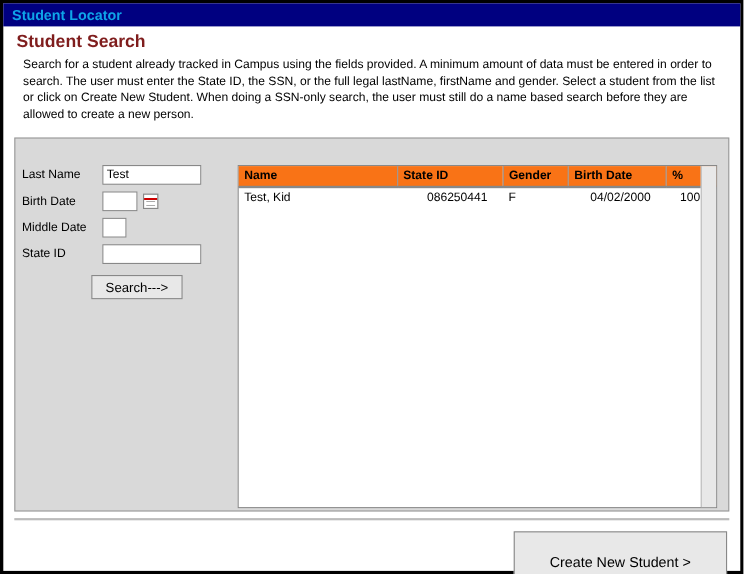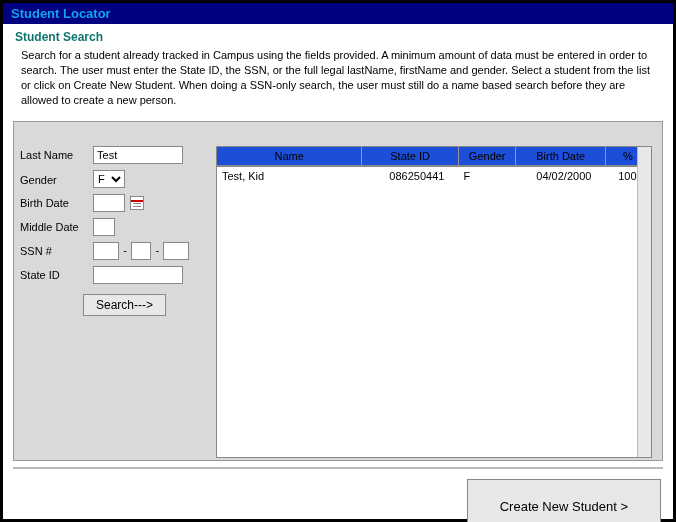--- a/index.html
+++ b/index.html
@@ -1,36 +1,36 @@
 <!DOCTYPE html>
 <html><head>
   <meta charset="utf-8">
   <style>
     * { box-sizing: border-box; margin: 0; padding: 0; }
     body { font-family: Arial, sans-serif; font-size: 11px; background: #fff; }
     .window { width: 676px; height: 522px; border: 3px solid #000; background: #fff; }
     .title-bar { background: #000080; color: #0ea5e9; font-weight: bold; font-size: 13px; padding: 3px 8px; }
-    .section-header { font-weight: bold; font-size: 12px; padding: 6px 12px 2px 12px; color: #0f766e; }
+    .section-header { font-weight: bold; font-size: 16px; padding: 6px 12px 2px 12px; color: #7f1d1d; }
     .instructions { padding: 2px 12px 6px 18px; color: #000; font-size: 11px; line-height: 1.35; }
     .workspace { margin: 8px 10px 6px 10px; background: #d9d9d9; border: 1px solid #999; height: 340px; padding: 24px 10px 10px 6px; }
     .form-area { float: left; width: 190px; }
     .form-row { margin-bottom: 6px; clear: both; }
     .form-row label { display: inline-block; width: 70px; vertical-align: middle; color: #000; }
     .form-row input[type=text] { border: 1px solid #888; background: #fff; height: 18px; padding: 1px 3px; font-size: 11px; vertical-align: middle; }
     .w80 { width: 90px; }
     .w40 { width: 32px; }
     .w24 { width: 22px; text-align: center; }
     .wssn { width: 26px; }
     select { border: 1px solid #888; background: #fff; height: 18px; font-size: 11px; }
     .calendar-icon { display: inline-block; width: 14px; height: 14px; border: 1px solid #888; vertical-align: middle; margin-left: 2px; background: linear-gradient(to bottom, #fff 0%, #fff 24%, #c00 24%, #c00 40%, #fff 40%); position: relative; }
     .calendar-icon::after { content: ""; position: absolute; left: 2px; right: 2px; bottom: 2px; top: 6px; background: repeating-linear-gradient(to bottom, #888 0 1px, #fff 1px 3px); }
     .search-btn { margin-left: 63px; margin-top: 4px; padding: 3px 12px; border: 1px solid #888; background: #e8e8e8; font-size: 12px; cursor: pointer; }
     .results { margin-left: 196px; height: 312px; border: 1px solid #888; background: #fff; position: relative; }
     .results-table { width: 100%; border-collapse: collapse; font-size: 11px; }
-    .results-table th { background: #1d4ed8; text-align: center; padding: 3px 5px; border-right: 1px solid #999; border-bottom: 2px solid #888; font-weight: normal; color: #000; }
+    .results-table th { background: #f97316; text-align: left; padding: 3px 5px; border-right: 1px solid #999; border-bottom: 2px solid #888; font-weight: bold; color: #000; }
     .results-table td { padding: 3px 5px; color: #000; }
     .results-table td.right { text-align: right; padding-right: 14px; }
     .col-name { width: 120px; }
     .col-state { width: 80px; }
     .col-gender { width: 46px; }
     .col-birth { width: 68px; }
     .col-pct { width: 32px; }
     .scroll-gutter { position: absolute; right: 0; top: 0; bottom: 0; width: 14px; background: #e8e8e8; border-left: 1px solid #bbb; }
     .footer-bar { margin: 0 10px; border-top: 2px solid #bbb; padding: 10px 2px 0 0; text-align: right; }
     .create-btn { padding: 19px 32px; border: 1px solid #888; background: #e8e8e8; font-size: 13px; cursor: pointer; }
@@ -46,44 +46,32 @@
 
   <div class="workspace">
     <div class="form-area">
 
       <div class="form-row">
         <label>Last Name</label>
         <input type="text" class="w80" value="Test" style="">
       </div>
 
 
-      <div class="form-row">
-        <label>Gender</label>
-        <select id="gender-select"><option value=""></option><option value="F" selected="">F</option><option value="M">M</option></select>
-      </div>
 
       <div class="form-row">
         <label>Birth Date</label>
         <input type="text" class="w40" value="" style="">
         <span class="calendar-icon"></span>
       </div>
 
       <div class="form-row">
         <label>Middle Date</label>
         <input type="text" class="w24" value="" style="">
       </div>
 
-      <div class="form-row">
-        <label>SSN #</label>
-        <input type="text" class="wssn" value="" style="">
-        <span class="ssn-dash">-</span>
-        <input type="text" class="wssn" style="width: 20px;" value="">
-        <span class="ssn-dash">-</span>
-        <input type="text" class="wssn" value="" style="">
-      </div>
 
       <div class="form-row">
         <label>State ID</label>
         <input type="text" class="w80" value="" style="">
       </div>
 
       <button class="search-btn">Search---&gt;</button>
     </div>
 
     <div class="results">

